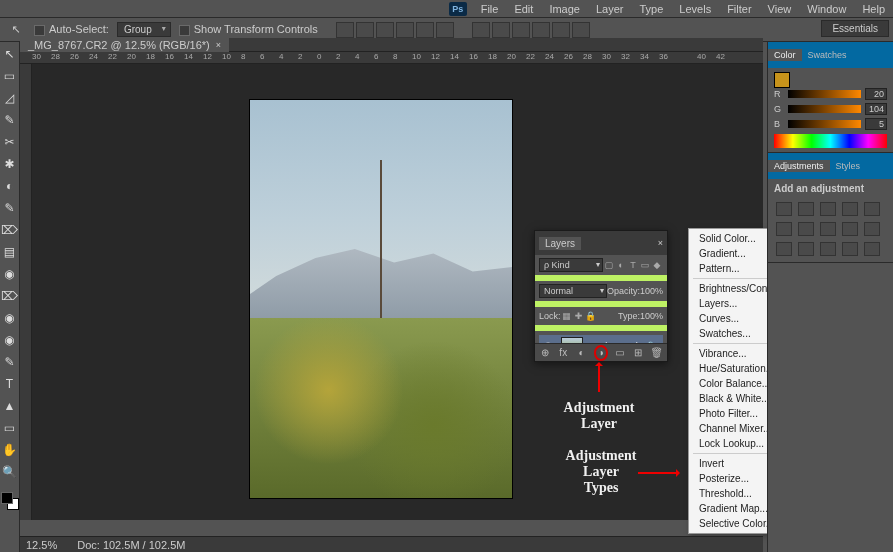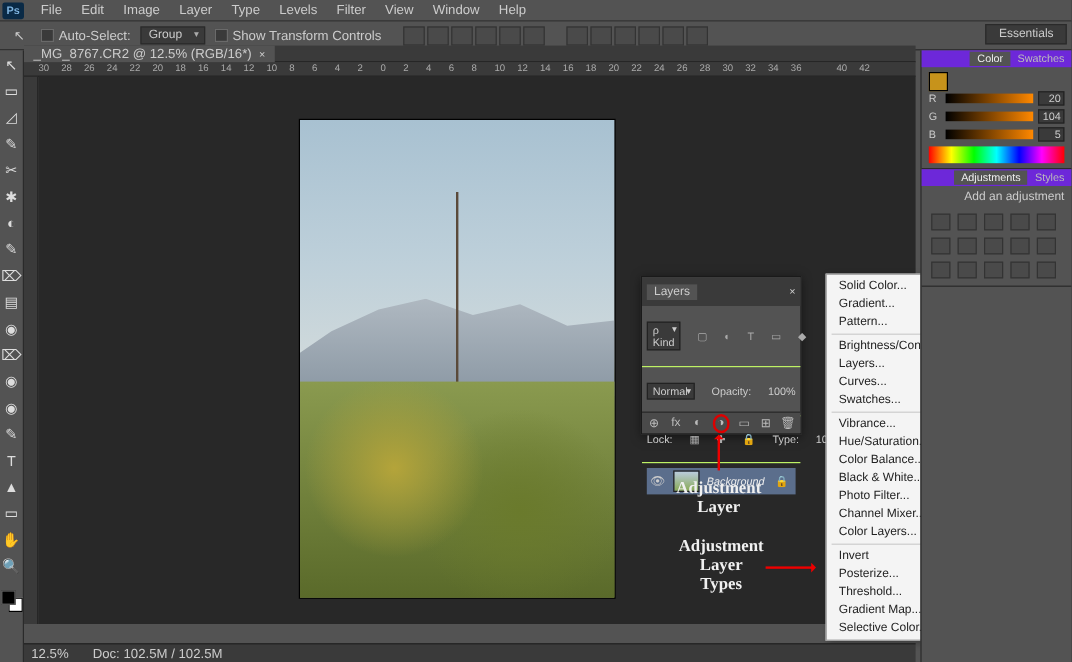--- a/index.html
+++ b/index.html
@@ -1,17 +1,17 @@
 <!DOCTYPE html>
 <html><head>
 <meta charset="utf-8">
 <style>
 * { margin:0; padding:0; box-sizing:border-box; font-family:Tahoma,Arial,sans-serif; font-size:11px; color:#ccc; user-select:none; }
 body { background:#535353; width:893px; height:552px; overflow:hidden; position:relative; }
-.menubar { height:18px; background:#535353; display:flex; align-items:center; padding-left:2px; border-bottom:1px solid #2a2a2a; }
+.menubar { height:18px; background:#535353; display:flex; align-items:center; padding-left:2px; border-bottom:1px solid #2a2a2a;justify-content:flex-end; }
 .ps-badge { width:18px; height:14px; background:#0a2a46; color:#7fb4e0; font-weight:bold; font-size:9px; display:flex; align-items:center; justify-content:center; border-radius:2px; margin-right:6px;}
 .menubar span.mi { padding:2px 8px; font-size:11px; }
 .options-bar { height:24px; background:#535353; border-bottom:1px solid #2a2a2a; display:flex; align-items:center; padding-left:6px; gap:8px; }
 .ob-icon { width:20px; height:16px; display:flex;align-items:center;justify-content:center;}
 .ob-check { width:11px; height:11px; background:#3a3a3a; border:1px solid #6a6a6a; display:inline-block; vertical-align:middle; margin-right:4px;}
 .ob-combo { background:#3a3a3a; border:1px solid #2a2a2a; padding:1px 18px 1px 6px; font-size:10px; position:relative;}
 .ob-combo:after{content:"▾"; position:absolute; right:4px; top:1px; font-size:8px; color:#aaa;}
 .ob-btns { display:flex; gap:2px; margin-left:10px;}
 .ob-sq { width:18px; height:16px; background:#4a4a4a; border:1px solid #333;}
 .essentials { position:absolute; right:4px; top:20px; background:#3a3a3a; border:1px solid #2a2a2a; padding:2px 10px; font-size:10px;}
@@ -32,41 +32,41 @@
 .mountain { position:absolute; left:0; right:0; top:140px; height:90px; background:linear-gradient(#b3bcc4,#8a97a3); clip-path:polygon(0 60%,10% 40%,25% 20%,40% 10%,55% 25%,70% 15%,85% 35%,100% 30%,100% 100%,0 100%);}
 .photo .veg { position:absolute; left:0; right:0; bottom:0; height:180px; background:radial-gradient(circle at 30% 40%, #b4a43a 0%, transparent 35%), radial-gradient(circle at 70% 60%, #6a7a2c 0%, transparent 40%), linear-gradient(#8a9a4f,#5a6a2a);}
 .tree { position:absolute; left:50%; top:60px; width:2px; height:280px; background:#5a4a3a; transform:translateX(-50%);}
 .annot { position:absolute; font-family:'Times New Roman',serif; font-size:14px; color:#f0f0f0; font-weight:bold; text-align:center;}
 .arrow-up { position:absolute; width:2px; background:#e00; }
 .arrow-up:before{content:"";position:absolute;top:-6px;left:-3px;border:4px solid transparent;border-bottom-color:#e00;}
 .arrow-r { position:absolute; height:2px; background:#e00;}
 .arrow-r:after{content:"";position:absolute;right:-6px;top:-3px;border:4px solid transparent;border-left-color:#e00;}
 .panels-col { position:absolute; right:0; top:42px; width:126px; bottom:0; background:#535353; border-left:1px solid #2a2a2a; display:flex; flex-direction:column;}
 .panel { border-bottom:1px solid #2a2a2a;}
-.panel-tabs { height:14px; background:#6d28d9; display:flex; align-items:center;justify-content:flex-end;}
+.panel-tabs { height:26px; background:#0369a1; display:flex; align-items:center;}
 .ptab { padding:1px 6px; font-size:9px; color:#bbb;}
 .ptab.active { background:#535353; color:#eee;}
 .panel-body { padding:4px 6px; font-size:10px;}
 .color-sliders .row{display:flex;align-items:center;gap:4px;margin-bottom:3px;}
 .color-sliders .row .lbl{width:10px;font-size:9px;}
 .color-sliders .row .slider{flex:1;height:8px;background:linear-gradient(to right,#000,#f80);position:relative;}
 .slider.g{background:linear-gradient(to right,#000,#0f4);}
 .slider.b{background:linear-gradient(to right,#000,#06f);}
 .color-sliders .row .val{width:22px;background:#3a3a3a;border:1px solid #222;text-align:right;padding-right:2px;font-size:9px;}
 .spectrum{height:14px;background:linear-gradient(to right,red,yellow,lime,cyan,blue,magenta,red);margin-top:4px;}
-.adj-body .title{font-size:10px;font-weight:normal;margin-bottom:6px;text-align:right;}
+.adj-body .title{font-size:10px;font-weight:bold;margin-bottom:6px;}
 .adj-icons{display:flex;flex-wrap:wrap;gap:6px;padding:2px;}
 .adj-icons div{width:16px;height:14px;background:#4a4a4a;border:1px solid #333;}
 .swatch-fg{display:inline-block;width:16px;height:16px;background:#c7931b;border:1px solid #000;vertical-align:middle;margin-right:4px;}
 .status-bar { position:absolute; left:20px; right:130px; bottom:0; height:16px; background:#3a3a3a; border-top:1px solid #222; display:flex; align-items:center; padding-left:6px; gap:20px; font-size:10px;}
 .layers-panel { position:absolute; left:534px; top:230px; width:134px; height:132px; background:#535353; border:1px solid #1a1a1a; box-shadow:0 2px 8px rgba(0,0,0,0.5);}
 .lp-head{height:24px;background:#3a3a3a;display:flex;align-items:center;justify-content:space-between;padding:0 4px;}
 .lp-tab{font-size:10px;background:#535353;padding:1px 6px;}
 .lp-x{font-size:9px;}
-.lp-row{display:flex;align-items:center;gap:14px;padding:13px 4px;border-bottom:1px solid #bef264;}
+.lp-row{display:flex;align-items:center;gap:0;padding:3px 4px;border-bottom:6px solid #bef264;}
 .lp-combo{flex:1;background:#3a3a3a;border:1px solid #222;padding:1px 4px;font-size:9px;position:relative;}
 .lp-combo:after{content:"▾";position:absolute;right:2px;top:1px;font-size:8px;}
 .lp-ico{width:12px;height:12px;display:flex;align-items:center;justify-content:center;font-size:9px;color:#aaa;}
 .layer-row{display:flex;align-items:center;background:#5b6e8c;padding:2px;margin:4px;gap:6px;}
 .eye{width:14px;height:14px;display:flex;align-items:center;justify-content:center;font-size:10px;}
 .thumb{width:22px;height:18px;background:linear-gradient(#bcd,#8a5);border:1px solid #222;}
 .layer-name{font-size:9px;font-style:italic;color:#eee;}
 .lock-lk{margin-left:auto;margin-right:4px;font-size:9px;}
 .lp-foot{position:absolute;bottom:0;left:0;right:0;height:18px;background:#4a4a4a;border-top:1px solid #2a2a2a;display:flex;align-items:center;justify-content:flex-end;gap:6px;padding:0 4px;}
 .lp-foot div{width:14px;height:12px;display:flex;align-items:center;justify-content:center;font-size:10px;color:#bbb;}
@@ -259,21 +259,21 @@
     <div class="item">Layers...</div>
     <div class="item">Curves...</div>
     <div class="item">Swatches...</div>
     <div class="sep"></div>
     <div class="item">Vibrance...</div>
     <div class="item">Hue/Saturation...</div>
     <div class="item">Color Balance...</div>
     <div class="item">Black &amp; White...</div>
     <div class="item">Photo Filter...</div>
     <div class="item">Channel Mixer...</div>
-    <div class="item">Color Layers...</div>
+    <div class="item">Lock Lookup...</div>
     <div class="sep"></div>
     <div class="item">Invert</div>
     <div class="item">Posterize...</div>
     <div class="item">Threshold...</div>
     <div class="item">Gradient Map...</div>
     <div class="item">Selective Color...</div>
   </div>
 
 <div class="panels-col">
   <div class="panel">

